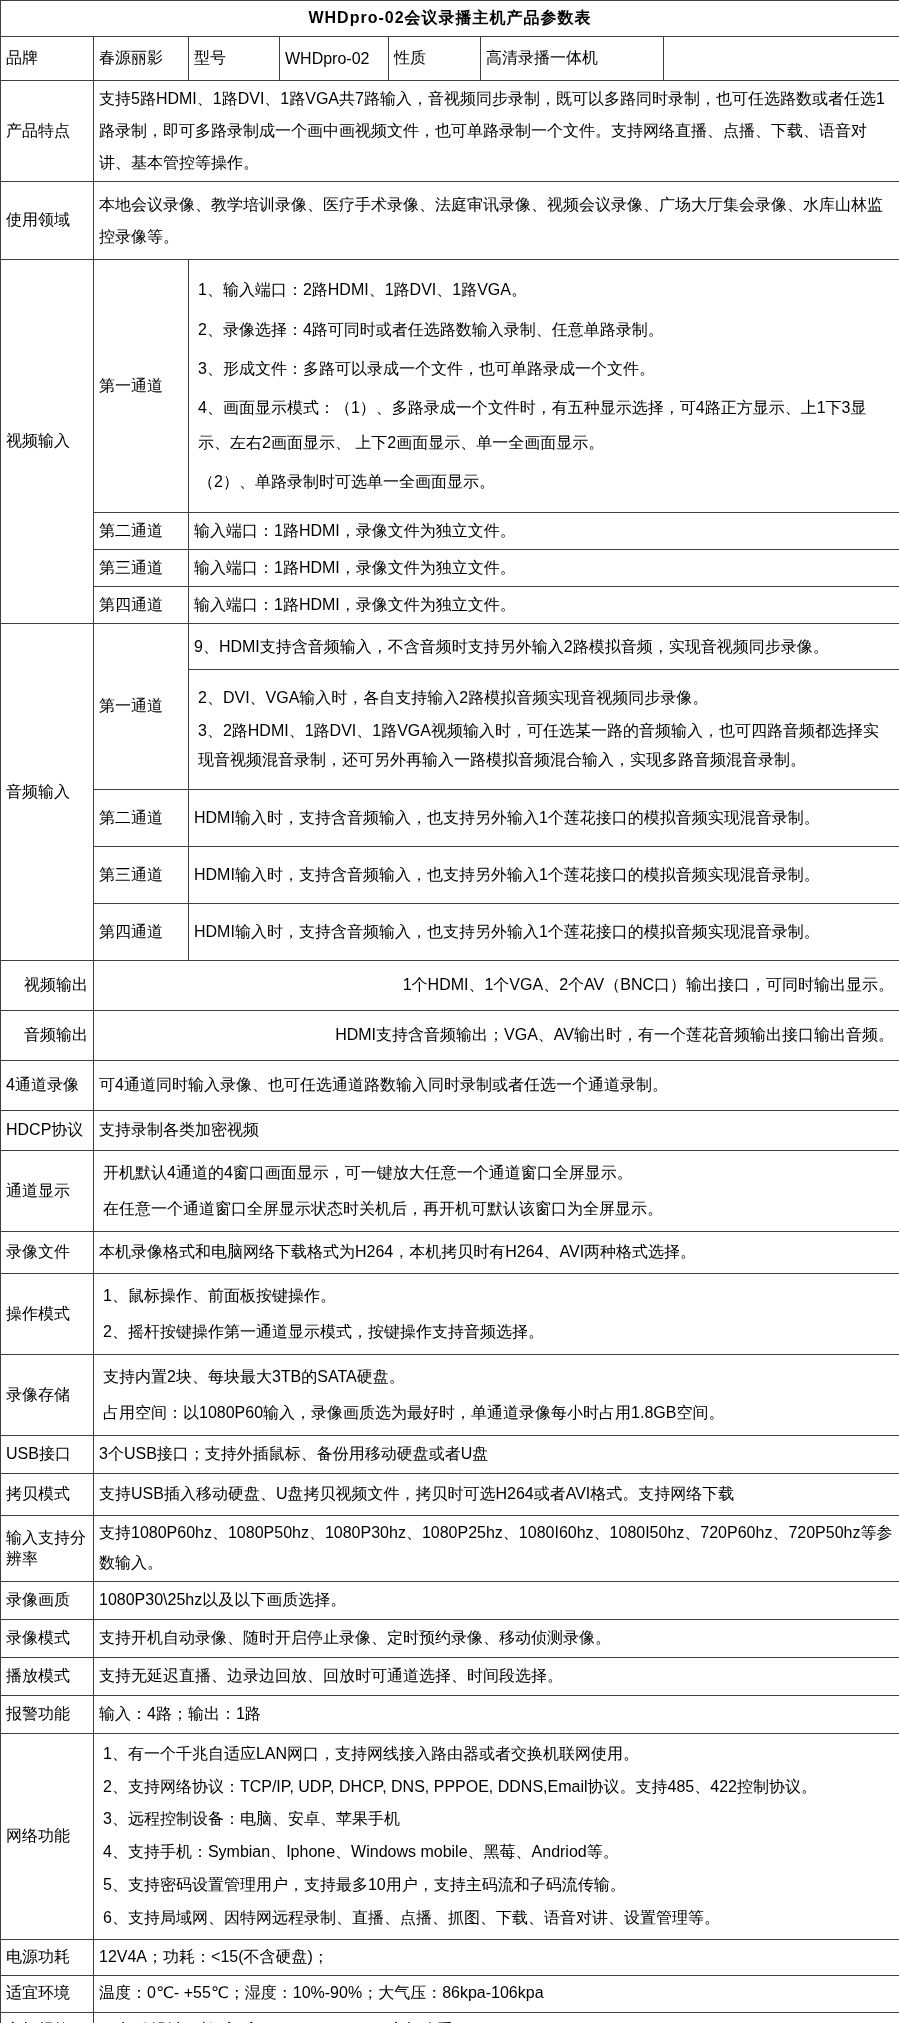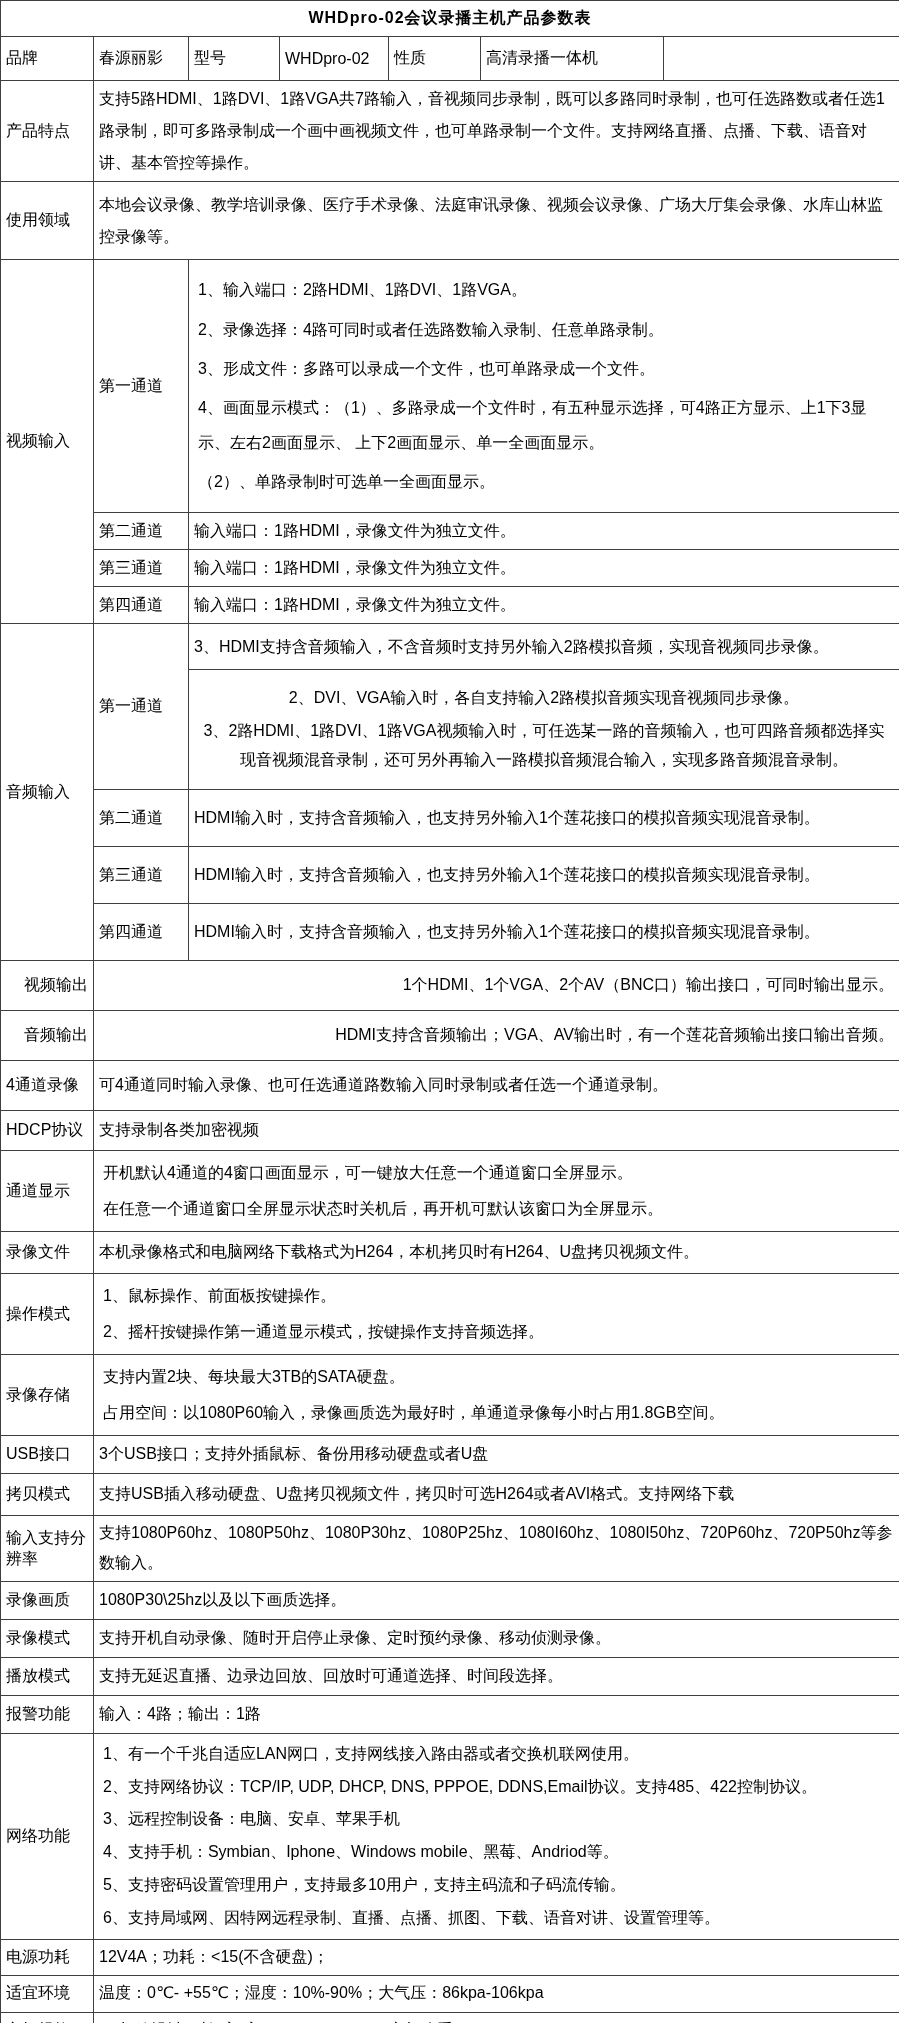--- a/index.html
+++ b/index.html
@@ -30,21 +30,21 @@
   .txt div{margin:4px;}
   .lh13{line-height:1.35;}
   .lh15{line-height:1.5;}
   .lh18{line-height:1.8;}
   .lh19{line-height:1.9;}
   .lh20{line-height:2.0;}
   .lh22{line-height:2.2;}
   
   tr.rh36{height:36px;}  tr.rh44{height:44px;}  tr.rh92{height:92px;}
   tr.rh78{height:78px;}  tr.rh253{height:253px;} tr.rh37{height:37px;}
-  tr.rh46{height:46px;}  tr.rh120{height:120px;text-align:center;} tr.rh57{height:57px;}
+  tr.rh46{height:46px;}  tr.rh120{height:120px;} tr.rh57{height:57px;}
   tr.rh50{height:50px;text-align:right;}  tr.rh47{height:50px;}  tr.rh40{height:40px;}
   tr.rh68{height:68px;}  tr.rh42{height:42px;margin-left:44px;}  tr.rh64{height:64px;}
   tr.rh38{height:38px;margin-top:24px;}  tr.rh62{height:62px;padding-left:24px;}  tr.rh205{height:205px;}
   
   td.nb{border-bottom:none;}
   td.nt{border-top:none;}
 </style>
 </head>
 <body>
 
@@ -105,21 +105,21 @@
     <td colspan="5" class="txt nb">输入端口：1路HDMI，录像文件为独立文件。</td>
   </tr>
   <tr class="rh37">
     <td class="lbl nt">第四通道</td>
     <td colspan="5" class="txt nt">输入端口：1路HDMI，录像文件为独立文件。</td>
   </tr>
 
   <tr class="rh46">
     <td rowspan="5" class="lbl">音频输入</td>
     <td rowspan="2" class="lbl">第一通道</td>
-    <td colspan="5" class="txt lh15">3、HDMI支持含音频输入，不含音频时支持另外输入2路模拟音频，实现音视频同步录像。</td>
+    <td colspan="5" class="txt lh15">9、HDMI支持含音频输入，不含音频时支持另外输入2路模拟音频，实现音视频同步录像。</td>
   </tr>
   <tr class="rh120">
     <td colspan="5" class="txt lh18">
       <div>2、DVI、VGA输入时，各自支持输入2路模拟音频实现音视频同步录像。</div>
       <div>3、2路HDMI、1路DVI、1路VGA视频输入时，可任选某一路的音频输入，也可四路音频都选择实现音视频混音录制，还可另外再输入一路模拟音频混合输入，实现多路音频混音录制。</div>
     </td>
   </tr>
   <tr class="rh57">
     <td class="lbl">第二通道</td>
     <td colspan="5" class="txt lh15">HDMI输入时，支持含音频输入，也支持另外输入1个莲花接口的模拟音频实现混音录制。</td>
@@ -151,21 +151,21 @@
   </tr>
   <tr class="rh68">
     <td class="lbl">通道显示</td>
     <td colspan="6" class="txt lh20">
       <div>开机默认4通道的4窗口画面显示，可一键放大任意一个通道窗口全屏显示。</div>
       <div>在任意一个通道窗口全屏显示状态时关机后，再开机可默认该窗口为全屏显示。</div>
     </td>
   </tr>
   <tr class="rh42">
     <td class="lbl">录像文件</td>
-    <td colspan="6" class="txt">本机录像格式和电脑网络下载格式为H264，本机拷贝时有H264、U盘拷贝视频文件。</td>
+    <td colspan="6" class="txt">本机录像格式和电脑网络下载格式为H264，本机拷贝时有H264、AVI两种格式选择。</td>
   </tr>
   <tr class="rh64">
     <td class="lbl">操作模式</td>
     <td colspan="6" class="txt lh20">
       <div>1、鼠标操作、前面板按键操作。</div>
       <div>2、摇杆按键操作第一通道显示模式，按键操作支持音频选择。</div>
     </td>
   </tr>
   <tr class="rh64">
     <td class="lbl">录像存储</td>

